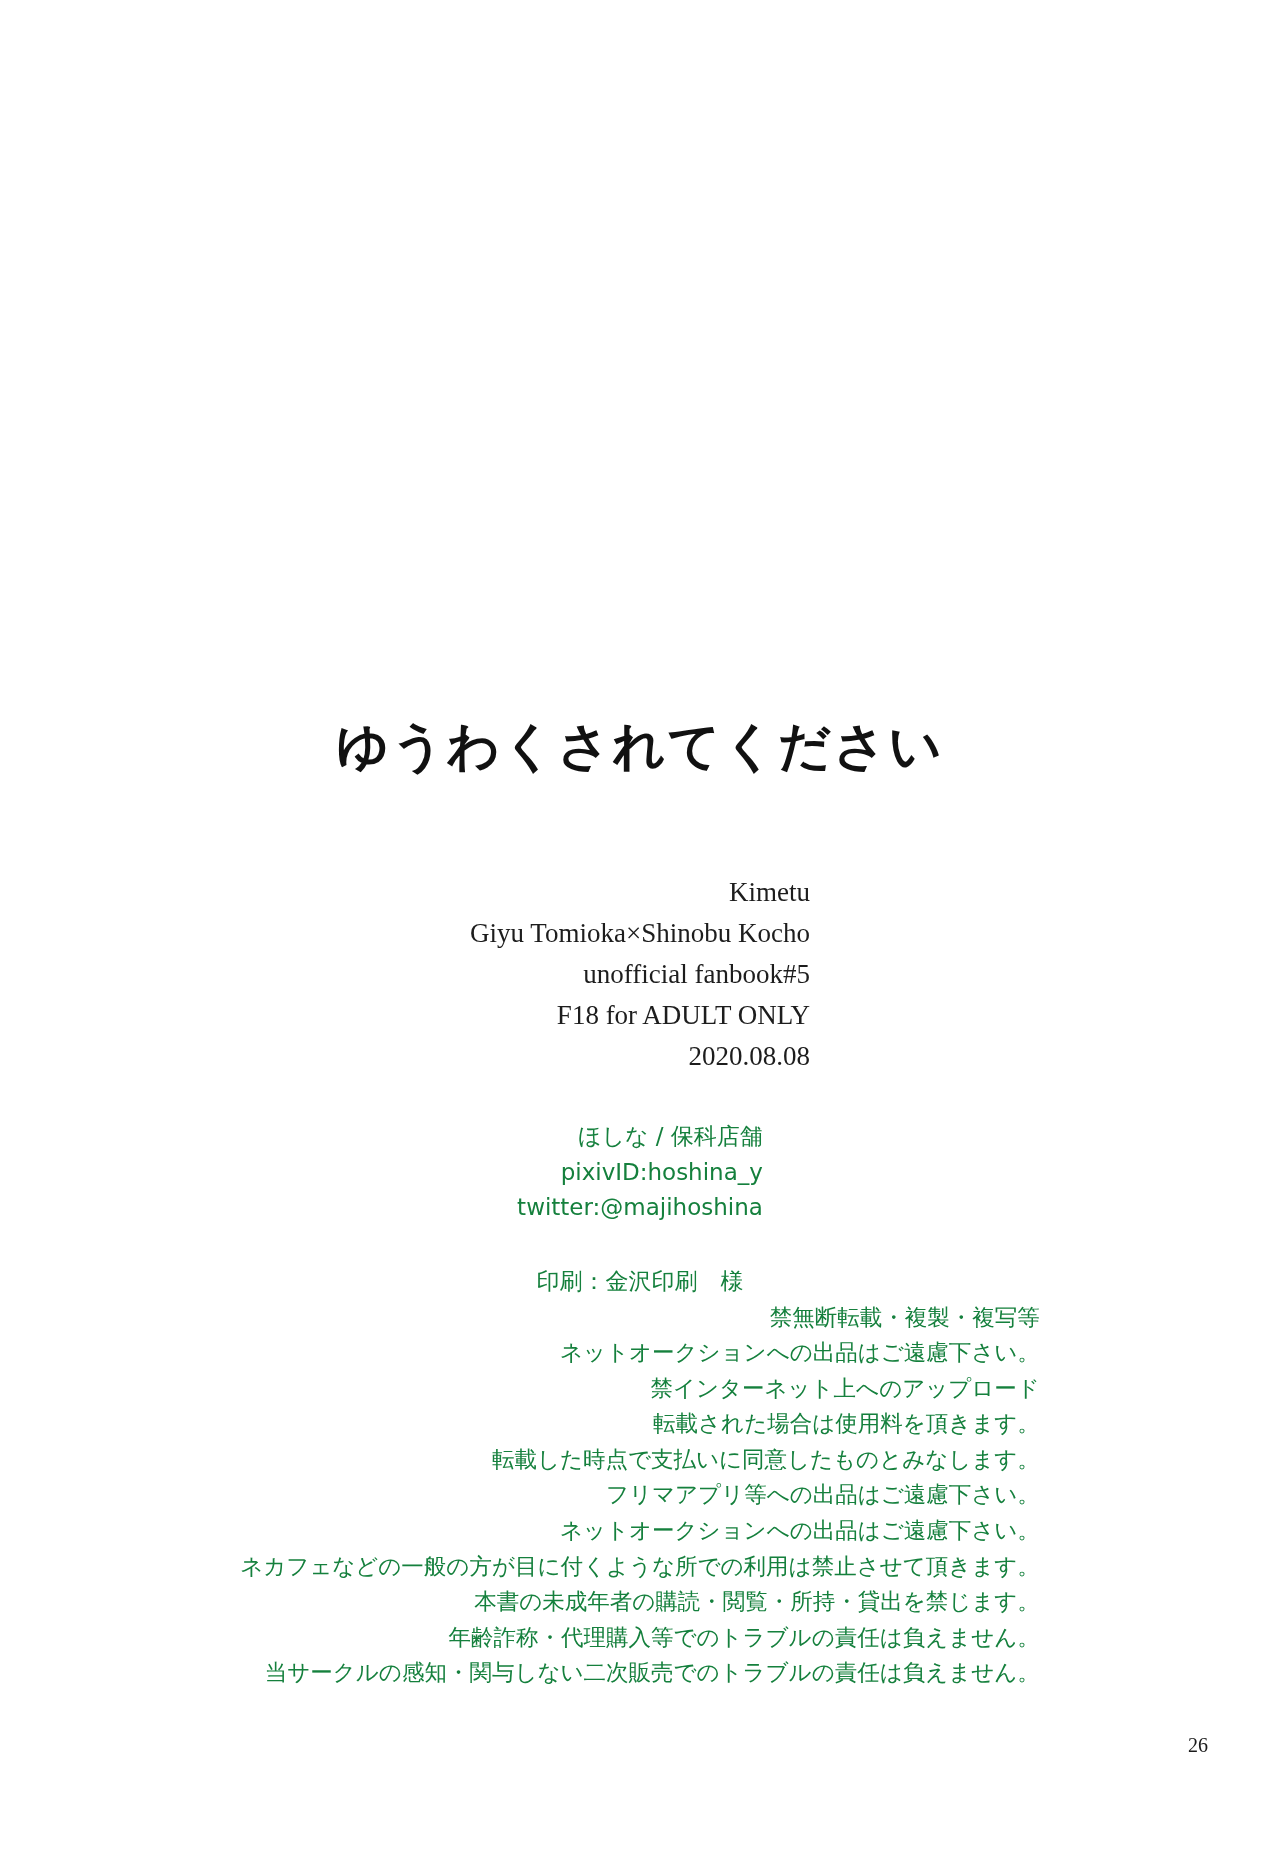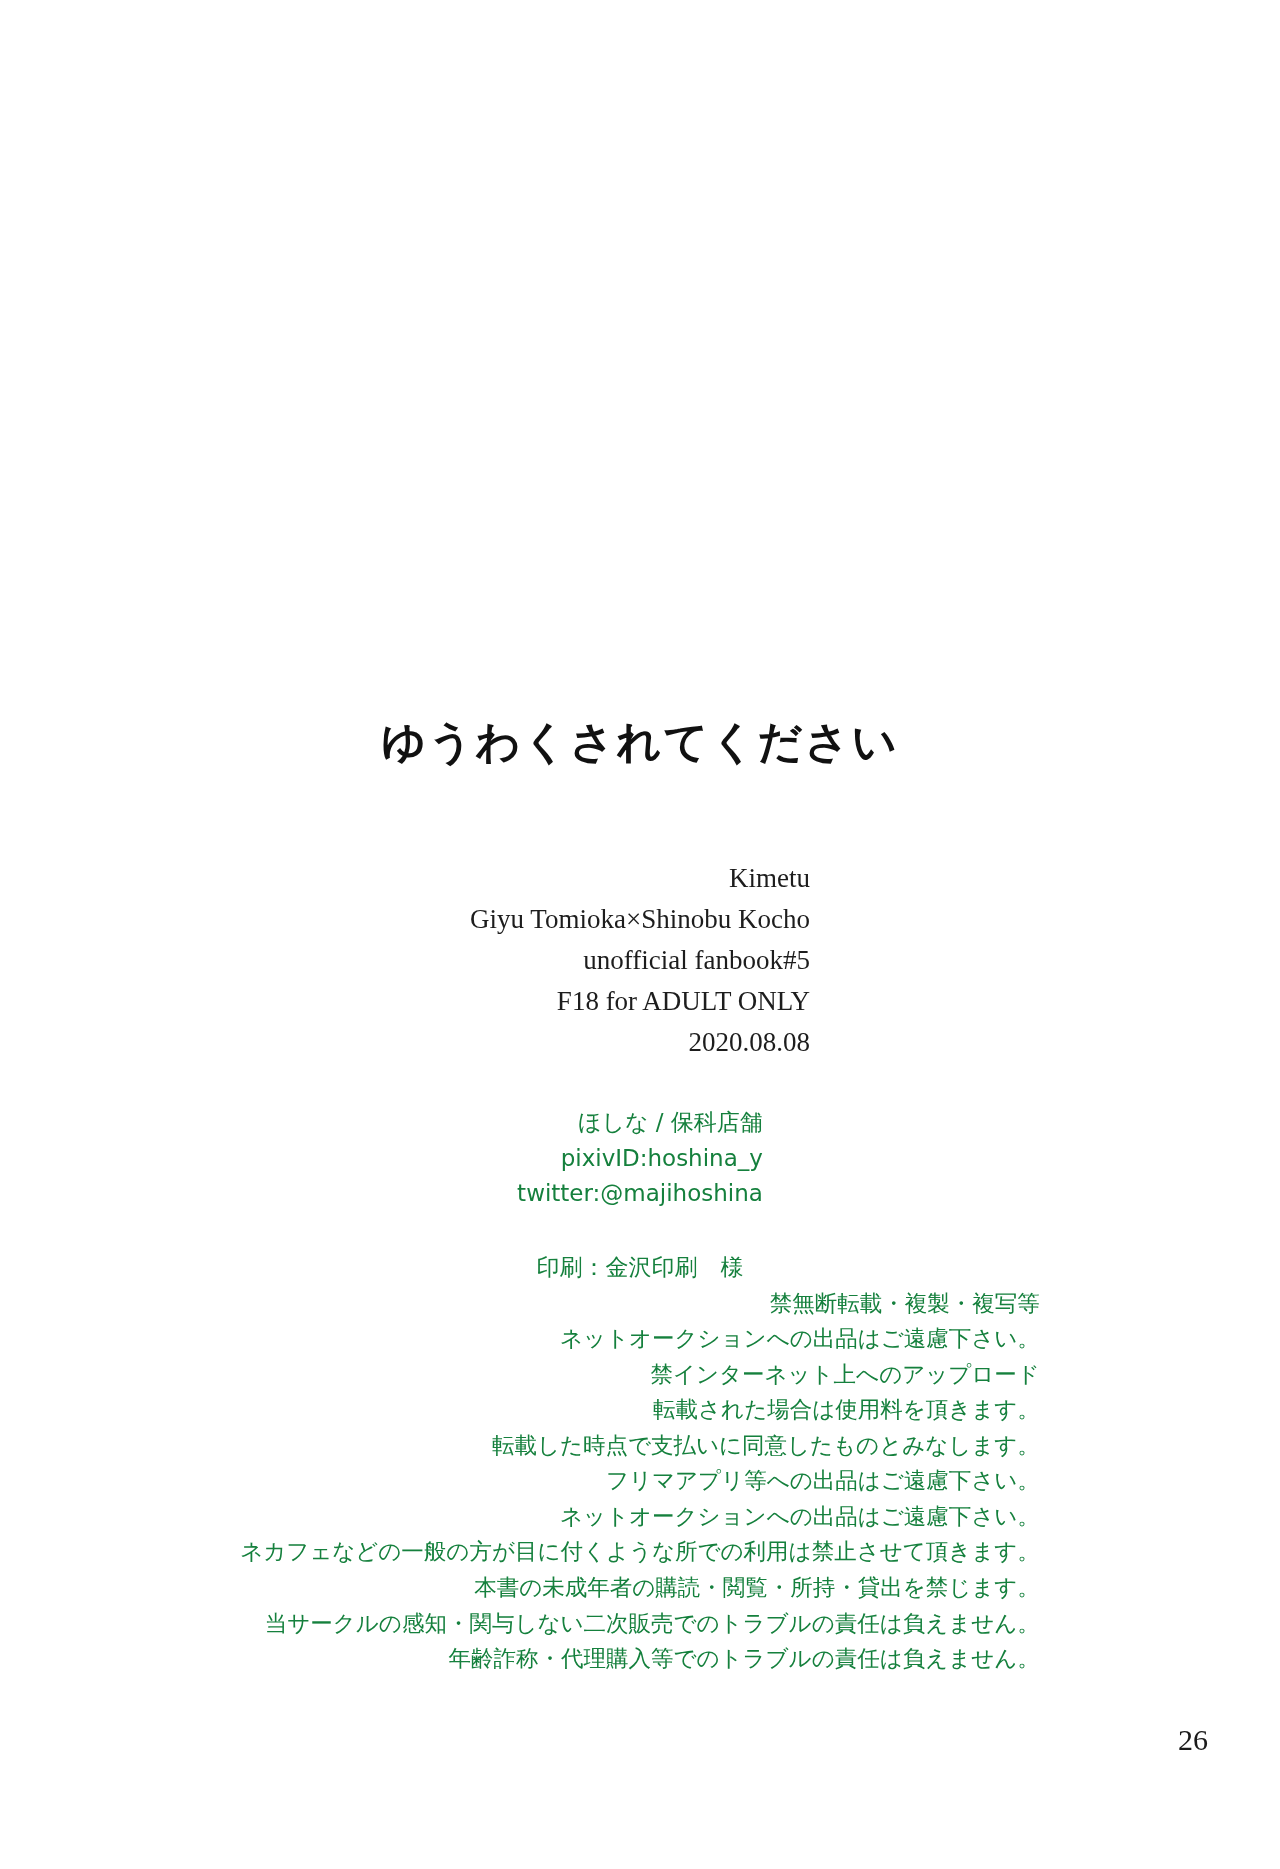--- a/index.html
+++ b/index.html
@@ -22,21 +22,21 @@
     inset: 0;
     display: flex;
     flex-direction: column;
     align-items: center;
   }
 
   
   .title {
     margin-top: 718px;
     font-family: "DejaVu Sans", "Liberation Sans", sans-serif;
-    font-size: 44px;
+    font-size: 52px;
     font-weight: 700;
     letter-spacing: 2px;
     color: #111111;
     line-height: 1.1;
     white-space: nowrap;
   }
 
   
   .block {
     text-align: right;
@@ -63,21 +63,21 @@
   }
 
   .line { display: block; white-space: nowrap; }
 
   
   .page-number {
     position: absolute;
     right: 72px;
     bottom: 112px;
     font-family: "Liberation Serif", "DejaVu Serif", serif;
-    font-size: 30px;
+    font-size: 20px;
     color: #1b1b1b;
   }
 </style>
 </head>
 <body>
 
 <div class="page">
 
   <h1 class="title">ゆうわくされてください</h1>
 
@@ -102,19 +102,19 @@
   <div class="block jp" id="notice-block">
     <span class="line">禁無断転載・複製・複写等</span>
     <span class="line">ネットオークションへの出品はご遠慮下さい。</span>
     <span class="line">禁インターネット上へのアップロード</span>
     <span class="line">転載された場合は使用料を頂きます。</span>
     <span class="line">転載した時点で支払いに同意したものとみなします。</span>
     <span class="line">フリマアプリ等への出品はご遠慮下さい。</span>
     <span class="line">ネットオークションへの出品はご遠慮下さい。</span>
     <span class="line">ネカフェなどの一般の方が目に付くような所での利用は禁止させて頂きます。</span>
     <span class="line">本書の未成年者の購読・閲覧・所持・貸出を禁じます。</span>
+    <span class="line">年齢詐称・代理購入等でのトラブルの責任は負えません。</span>
     <span class="line">当サークルの感知・関与しない二次販売でのトラブルの責任は負えません。</span>
-    <span class="line">年齢詐称・代理購入等でのトラブルの責任は負えません。</span>
   </div>
 
   <div class="page-number">26</div>
 
 </div>
 
 </body></html>

